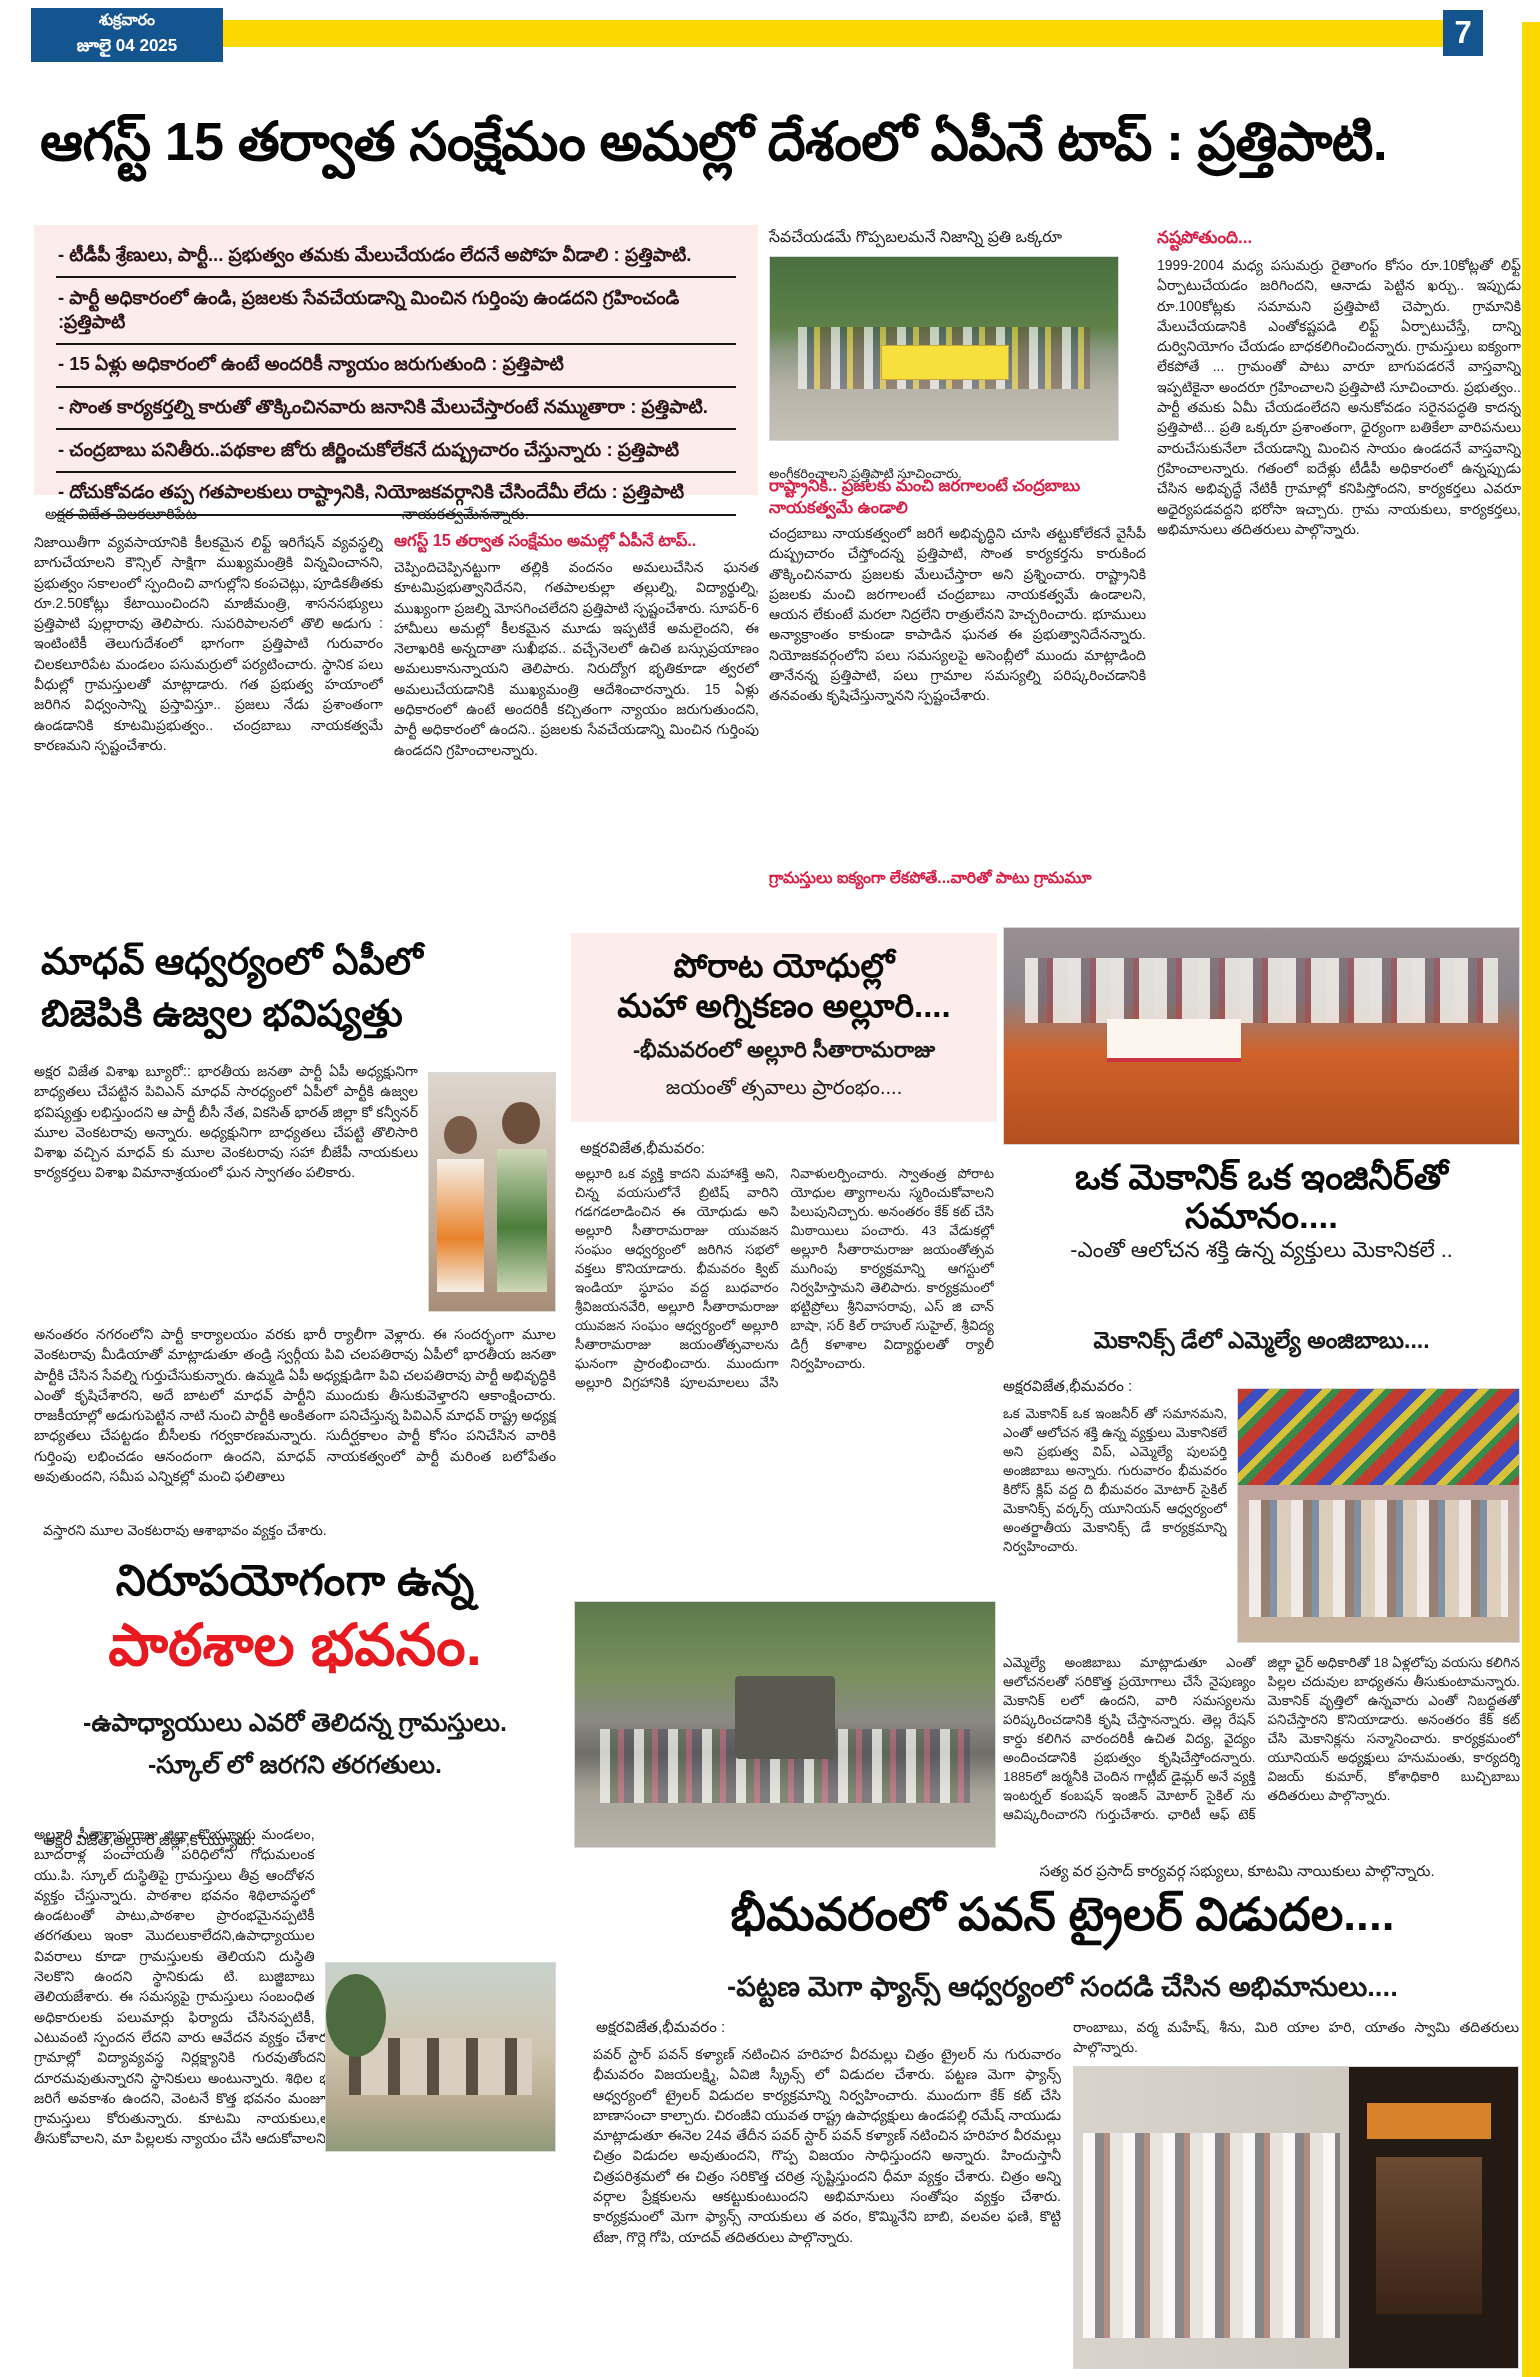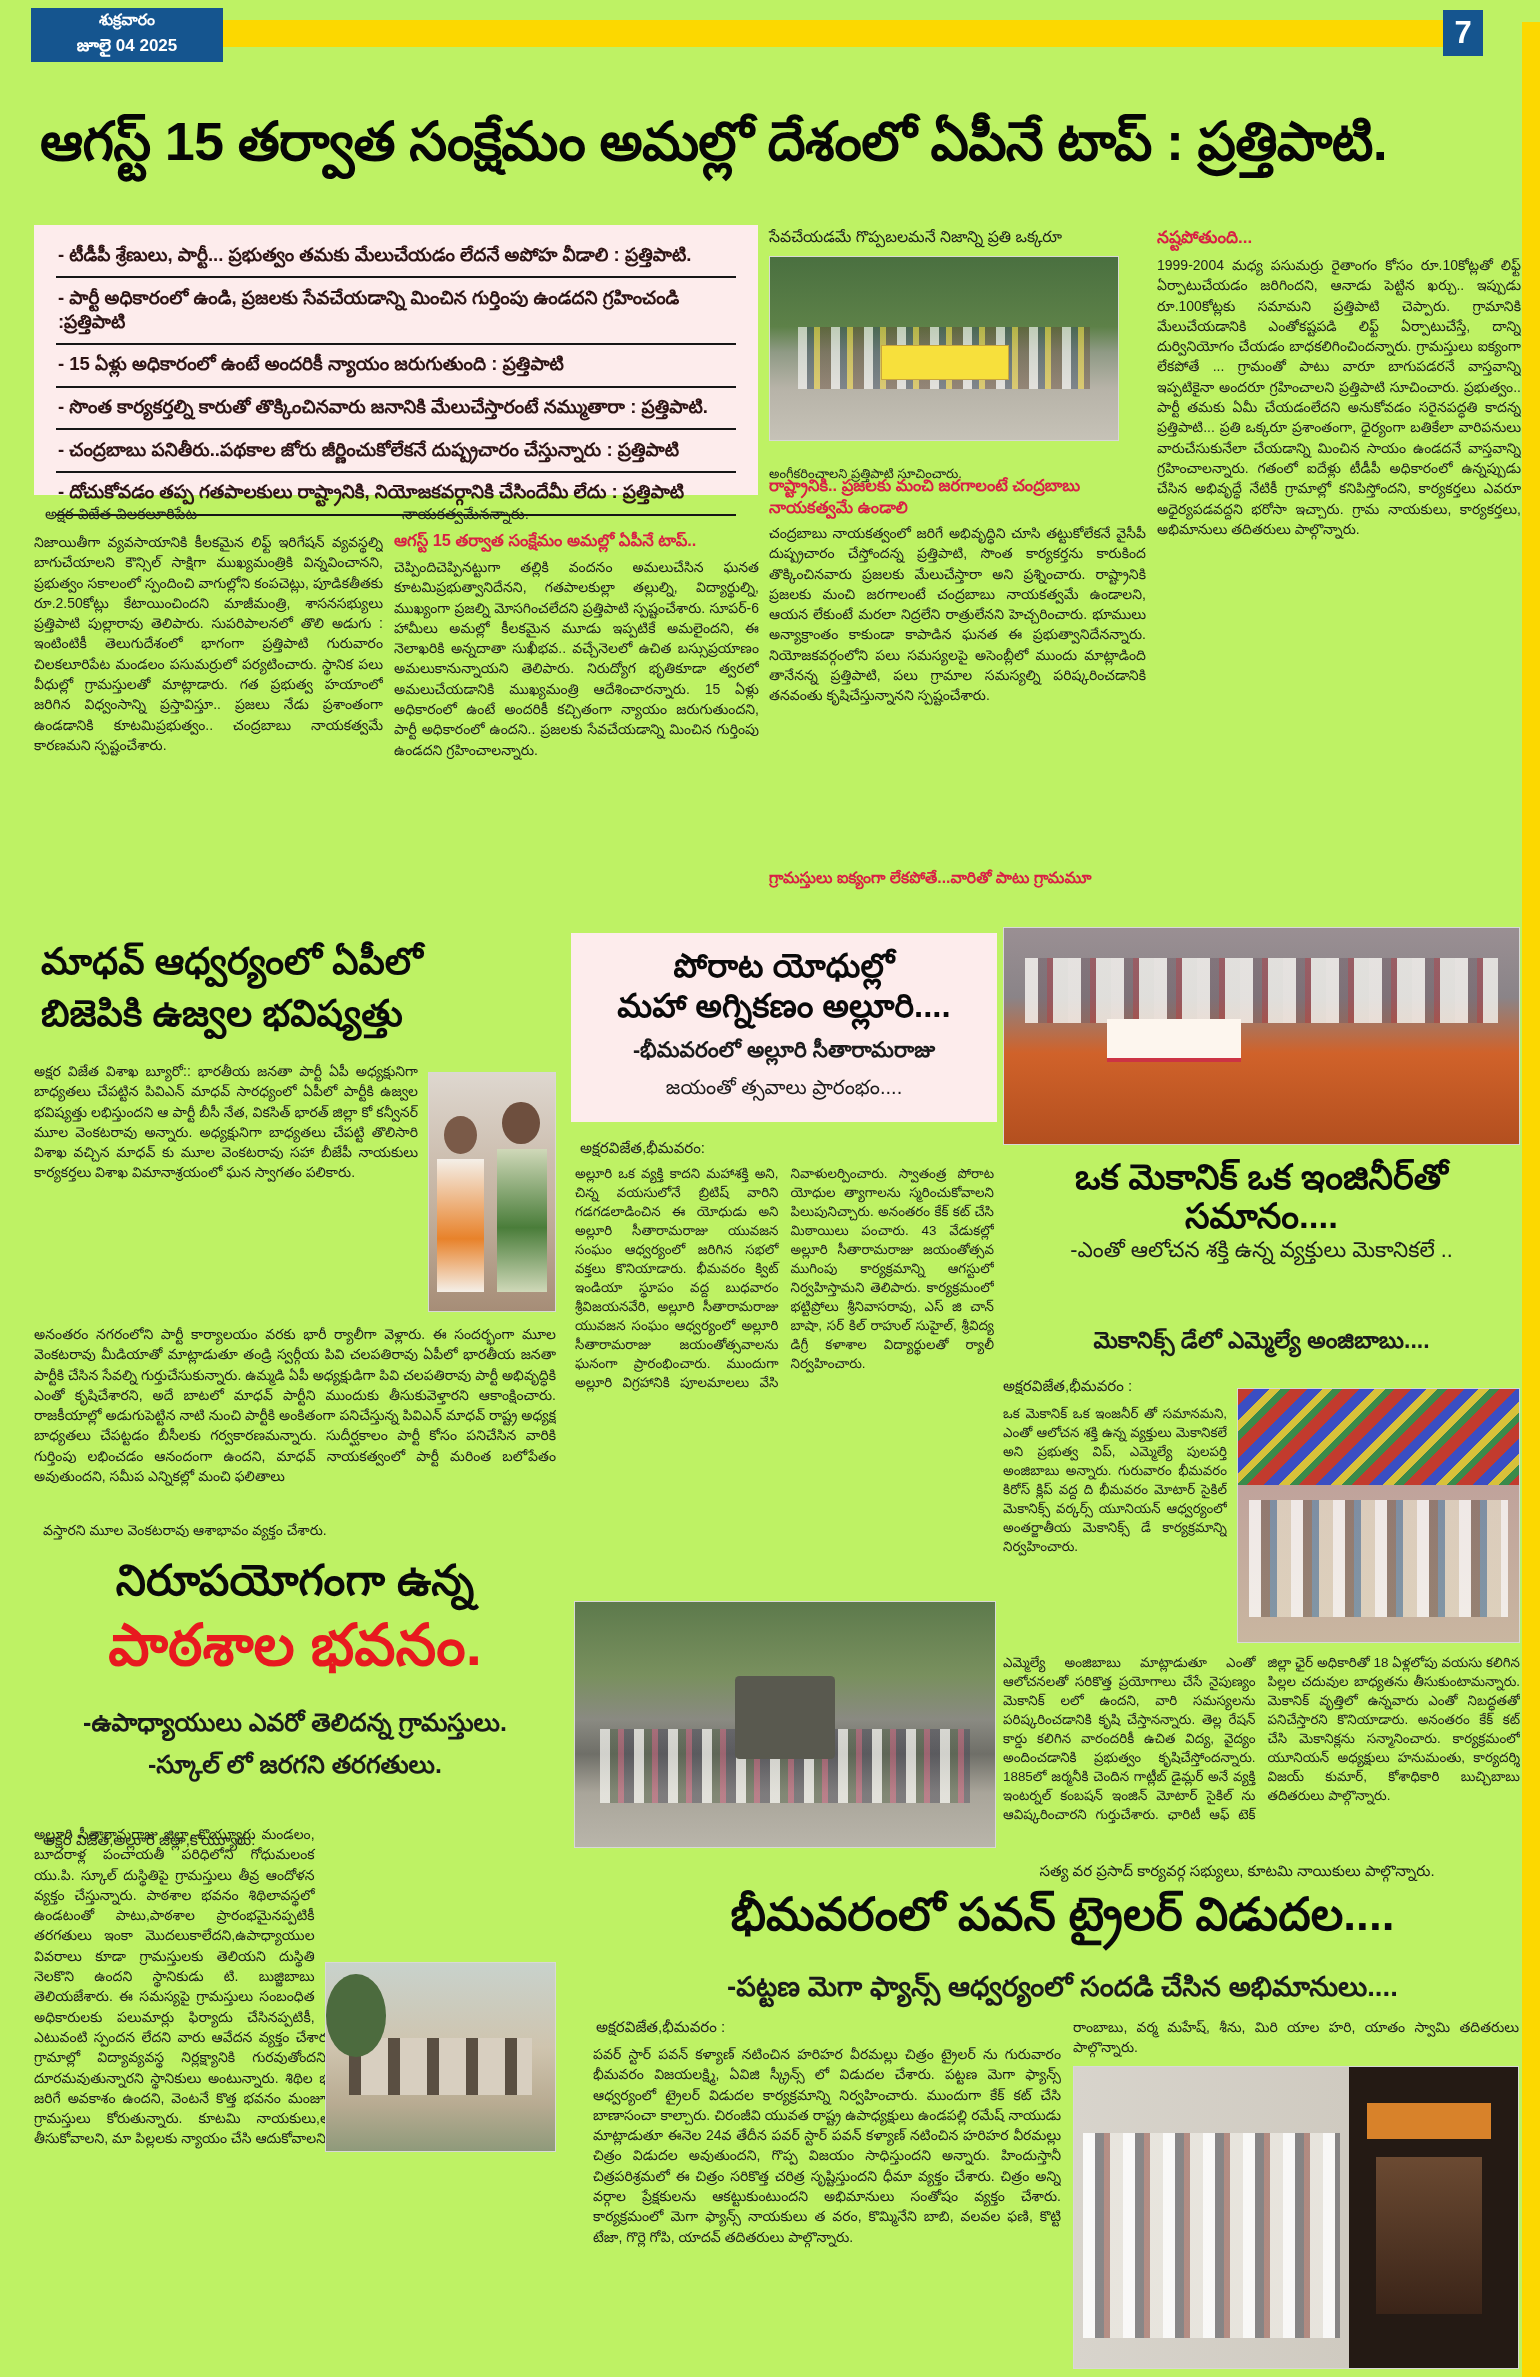--- a/index.html
+++ b/index.html
@@ -1,16 +1,16 @@
 <!DOCTYPE html>
 <html style="font-size:12px"><head>
 <meta charset="utf-8">
 <style>
   html,body{margin:0;padding:0;background:#e9e9e9;}
-  .page{position:relative;width:1541px;height:2377px;background:#bef264;overflow:hidden;
+  .page{position:relative;width:1541px;height:2377px;background:#ffffff;overflow:hidden;
         font-family:"Liberation Sans",sans-serif;color:#1b1b1b;}
   .abs{position:absolute;}
   
   .yellow-band{background:#fcd800;}
   .blue-box{background:#15558f;color:#ffffff;display:flex;flex-direction:column;
             align-items:center;justify-content:center;font-weight:bold;}
   .page-num{font-size:31px;}
   .edge-strip{background:#fcd800;}
   
   .main-headline{font-size:54px;font-weight:800;letter-spacing:-0.7px;color:#060606;line-height:1.05;}

